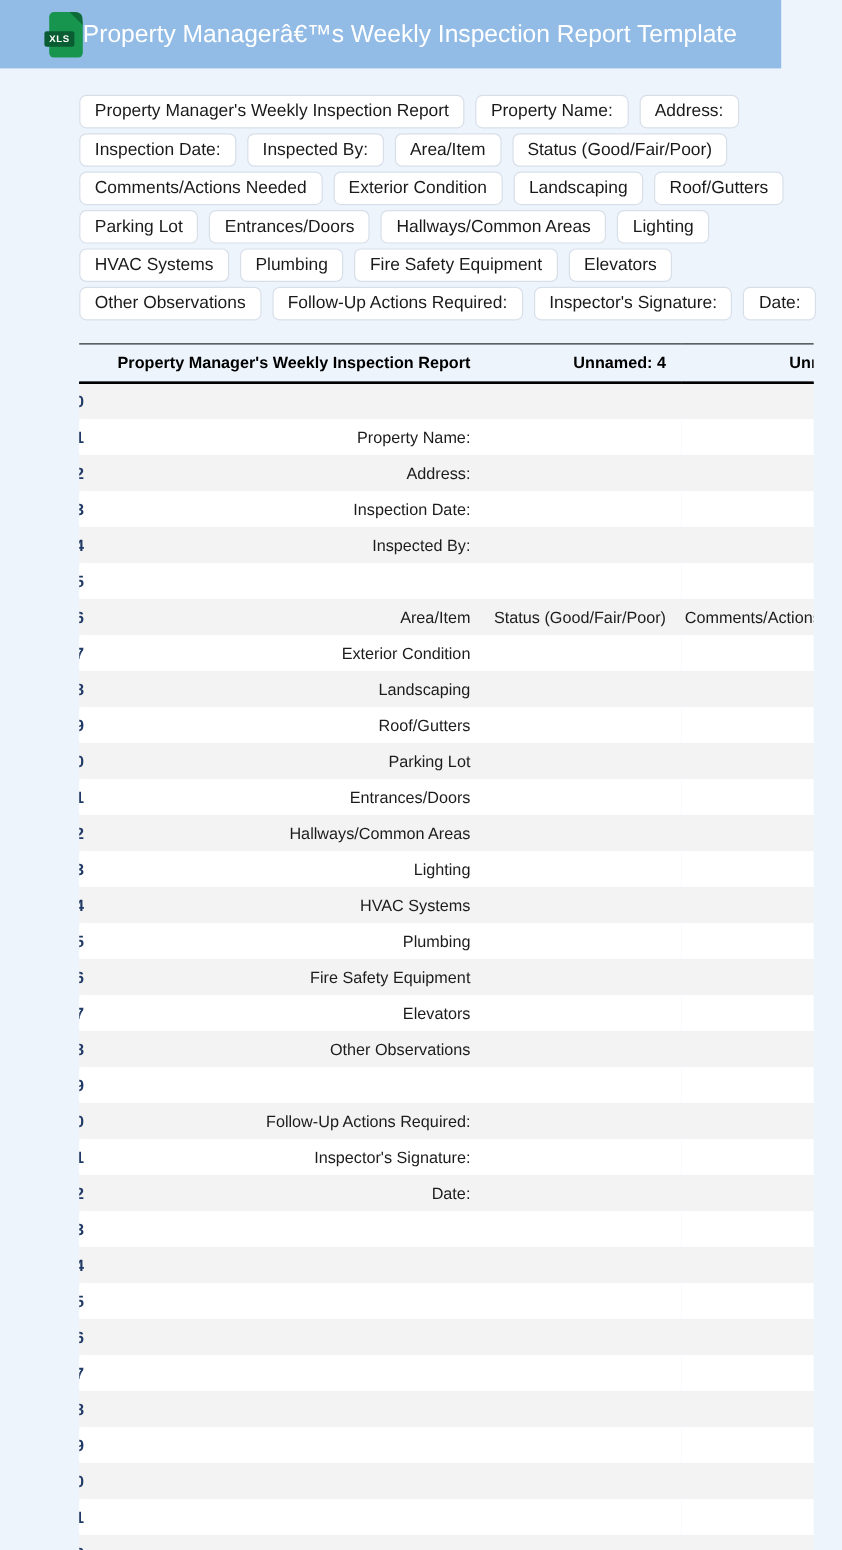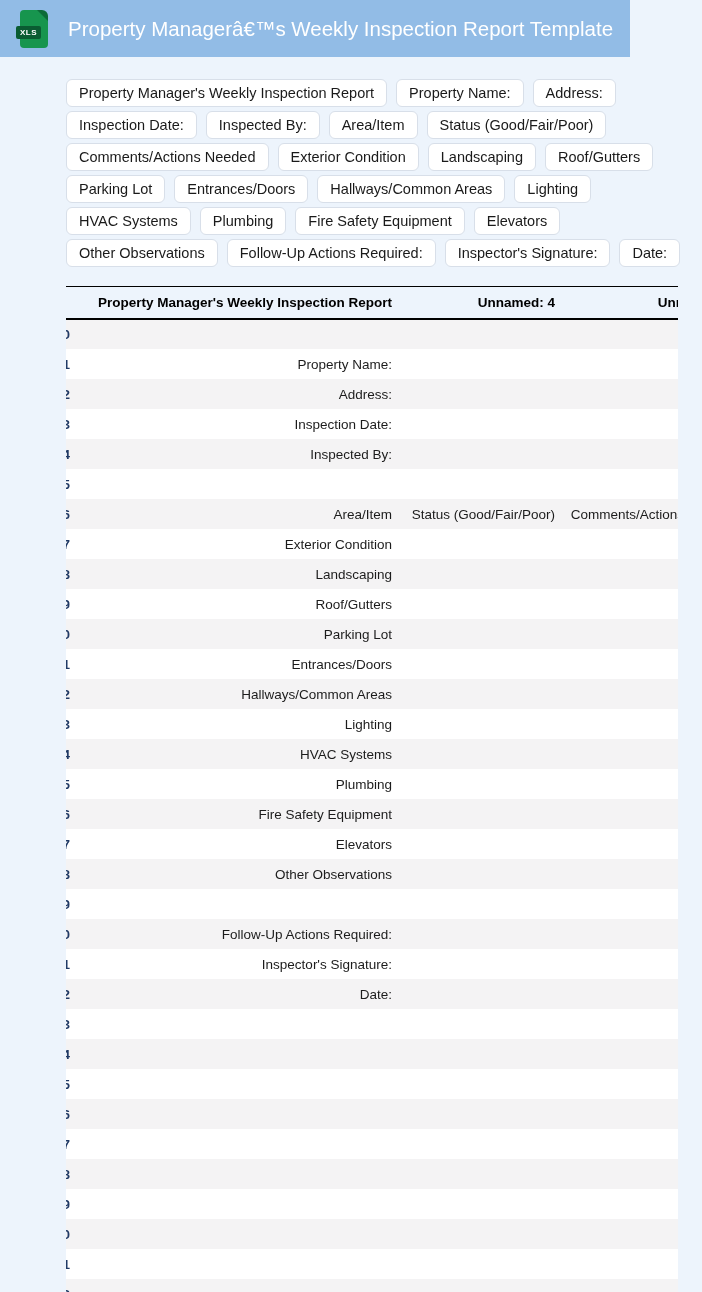--- a/index.html
+++ b/index.html
@@ -12,20 +12,21 @@
     font-family: "Liberation Sans", sans-serif;
   }
 
   
   .topbar {
     width: 630px;
     height: 57px;
     background: #92bce6;
     display: flex;
     align-items: center;
+    padding-left: 21px;
   }
   .file-icon {
     width: 28px;
     height: 38px;
     background: #17954e;
     border-radius: 4px 10px 4px 4px;
     position: relative;
     margin-left: 20px;
     flex: 0 0 auto;
   }
@@ -46,21 +47,20 @@
     font-size: 8px;
     font-weight: bold;
     letter-spacing: 0.5px;
     padding: 2px 4px;
     border-radius: 2px;
   }
   .topbar-title {
     color: #ffffff;
     font-size: 20.5px;
     font-weight: 500;
-    margin-left: 20px;
     white-space: nowrap;
   }
 
   
   .chips {
     margin: 22px 0 0 66px;
     width: 634px;
     display: flex;
     flex-wrap: wrap;
     gap: 4px 9px;

